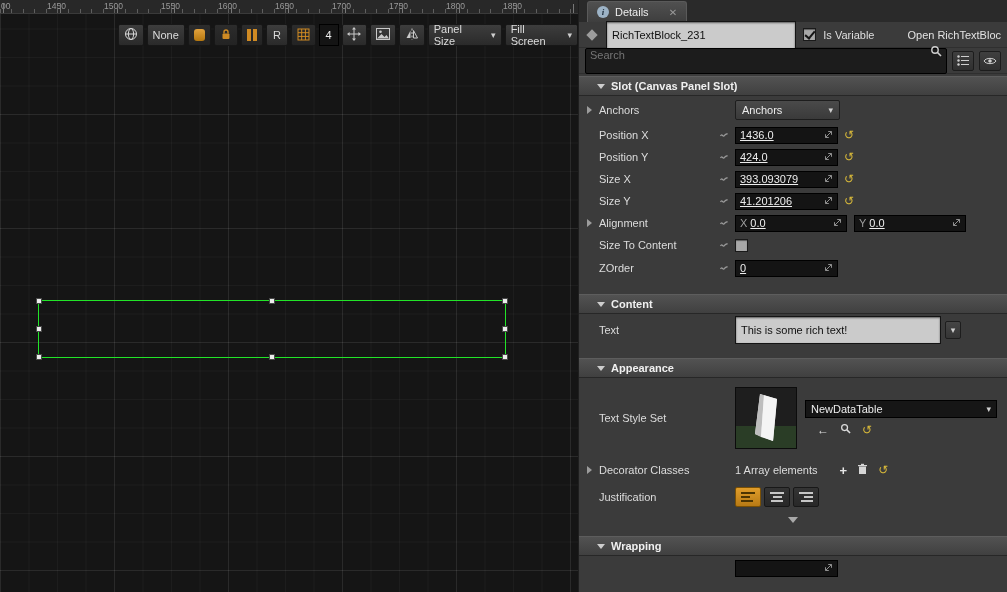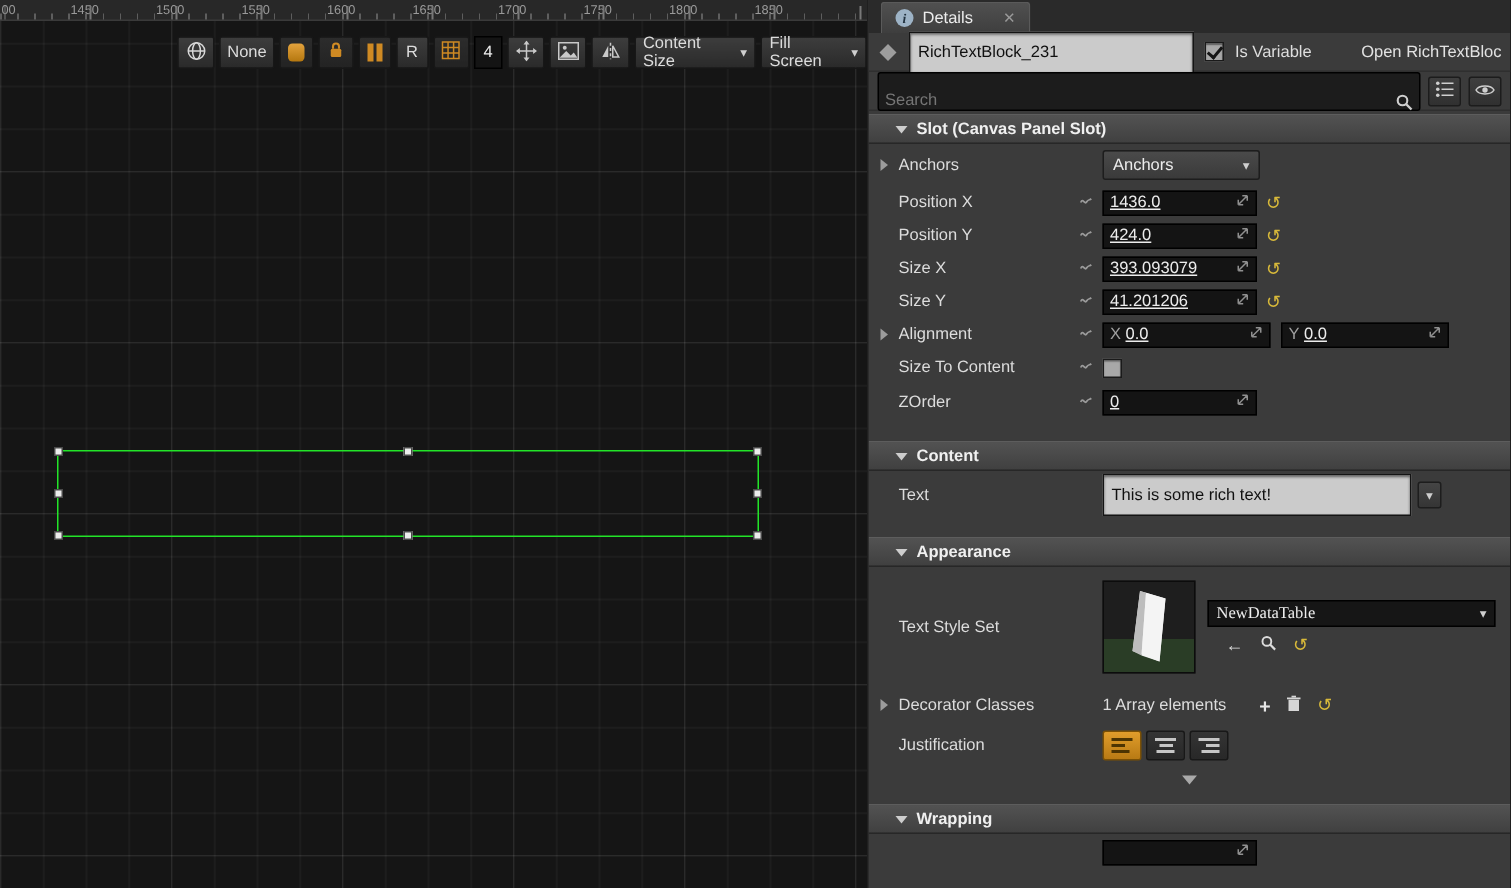--- a/index.html
+++ b/index.html
@@ -65,21 +65,21 @@
   .checkbox { width:13px; height:13px; background:#a8a8a8; border:1px solid #1a1a1a;
     box-shadow:inset 0 1px 1px rgba(0,0,0,.45); flex:none; cursor:pointer; }
   .checkbox.checked::after { content:""; display:block; width:4px; height:8px; margin:0 auto;
     border-right:2px solid #151515; border-bottom:2px solid #151515; transform:rotate(40deg); }
   .lbl { color:#dedede; font-size:11px; white-space:nowrap; }
   .open-link { margin-left:auto; color:#e2e2e2; font-size:11px; white-space:nowrap; cursor:pointer;padding-left:26px; }
 
   .search-row { height:26px; display:flex; align-items:center; padding:0 6px; gap:5px;
     border-bottom:1px solid #2f2f2f; }
   .search-box { flex:1; height:18px; background:#1c1c1c; border:1px solid #000; border-radius:2px;
-    display:flex; align-items:flex-start; padding:12px 4px; }
+    display:flex; align-items:flex-end; padding:12px 4px; }
   .search-box input { flex:1; background:transparent; border:none; outline:none; color:#aeaeae;
     font-size:11px; font-family:"Liberation Sans", sans-serif; }
   .icon-btn { width:22px; height:20px; display:flex; align-items:center; justify-content:center;
     background:linear-gradient(#3f3f3f,#303030); border:1px solid #1c1c1c; border-radius:2px; cursor:pointer; }
 
   .props { flex:1; overflow:hidden; }
   .sec-header { height:20px; display:flex; align-items:center; gap:6px; padding-left:18px;
     background:linear-gradient(#525252,#404040); border-top:1px solid #5d5d5d; border-bottom:1px solid #272727;
     color:#f0f0f0; font-size:11px; font-weight:bold; cursor:pointer; }
   .sec-header.m2 { margin-top:2px; } .sec-header.m14 { margin-top:14px; }
@@ -101,21 +101,21 @@
   .combo { width:105px; height:20px; background:linear-gradient(#4a4a4a,#3a3a3a); border:1px solid #1d1d1d;
     border-radius:2px; color:#ececec; font-size:11px; display:flex; align-items:center; padding:0 6px; cursor:pointer; }
   .combo .caret, .asset-combo .caret { margin-left:auto; color:#cfcfcf; font-size:9px; }
   .caret-btn { width:16px; height:18px; margin-left:4px; display:flex; align-items:center; justify-content:center;
     background:linear-gradient(#454545,#353535); border:1px solid #1d1d1d; border-radius:2px;
     color:#cfcfcf; font-size:9px; cursor:pointer; }
   .text-field { width:206px; }
 
   .tall { height:80px; align-items:center; }
   .thumb { width:62px; height:62px; background:#1e1e1e; border:1px solid #0c0c0c; position:relative; flex:none; }
-  .asset-col { margin-left:8px; display:flex; flex-direction:column;font-family:Liberation Serif, serif; }
+  .asset-col { margin-left:8px; display:flex; flex-direction:column; }
   .asset-combo { width:192px; height:18px; background:#161616; border:1px solid #000; color:#ededed;
     font-size:11px; display:flex; align-items:center; padding:0 5px; cursor:pointer; }
   .asset-tools { display:flex; align-items:center; gap:11px; margin-top:5px; margin-left:12px; }
   .tool-glyph { color:#dcdcdc; font-size:12px; line-height:1; cursor:pointer; }
 
   .array-text { color:#dcdcdc; font-size:11px; }
   .plus-btn { margin-left:22px; color:#e6e6e6; font-size:13px; font-weight:bold; cursor:pointer; }
 
   .just-row { height:30px; }
   .jbtn { width:26px; height:20px; margin-right:3px; display:flex; flex-direction:column; justify-content:center;
@@ -214,21 +214,21 @@
       <div class="tbtn">
         <span>
           <svg width="14" height="12" viewBox="0 0 14 12">
               <path d="M7 0.5v11" stroke="#c9c9c9" stroke-dasharray="2 1.5" fill="none"></path>
               <polygon points="5.5,2.5 5.5,10 1.5,10" fill="#c9c9c9"></polygon>
               <polygon points="8.5,2.5 8.5,10 12.5,10" fill="none" stroke="#c9c9c9"></polygon>
             </svg>
         </span>
       </div>
       <div class="tbtn drop">
-        <span>Content Size</span>
+        <span>Panel Size</span>
       </div>
       <div class="tbtn drop">
         <span>Fill Screen</span>
       </div>
     </div>
 
     <div class="selection">
       <span class="handle h-tl"></span>
       <span class="handle h-tc"></span>
       <span class="handle h-tr"></span>

